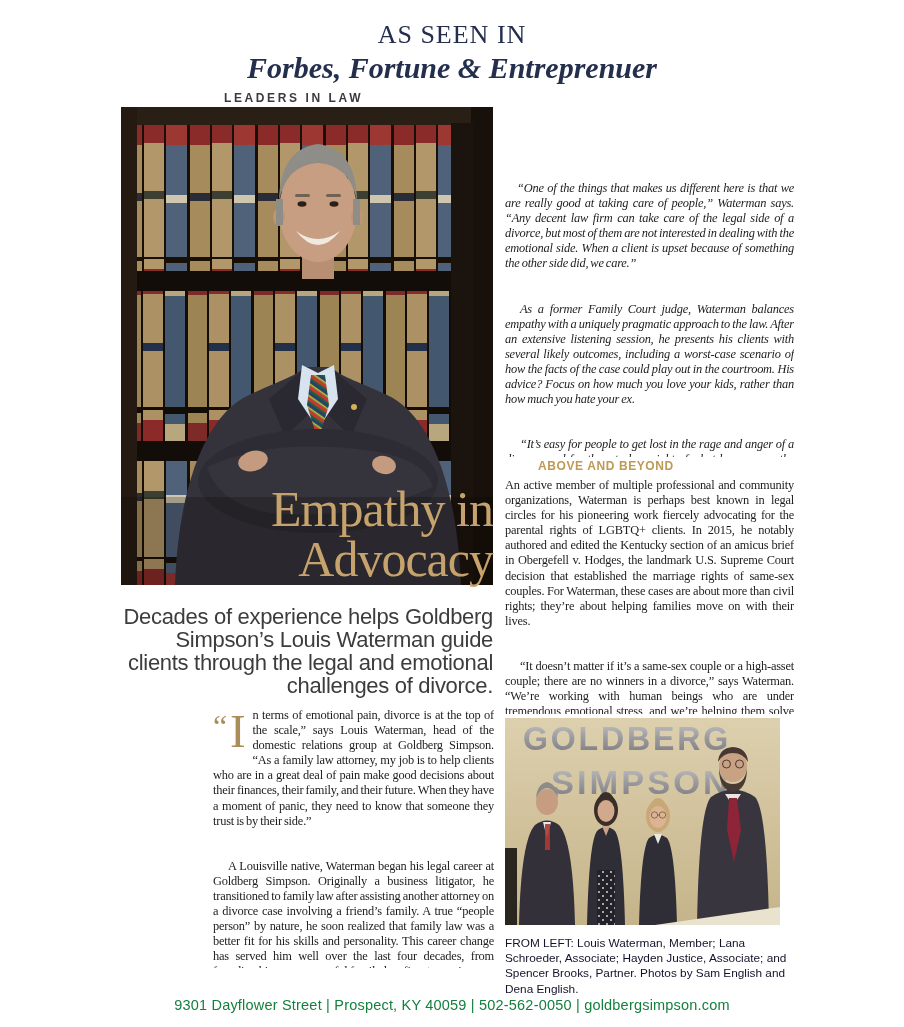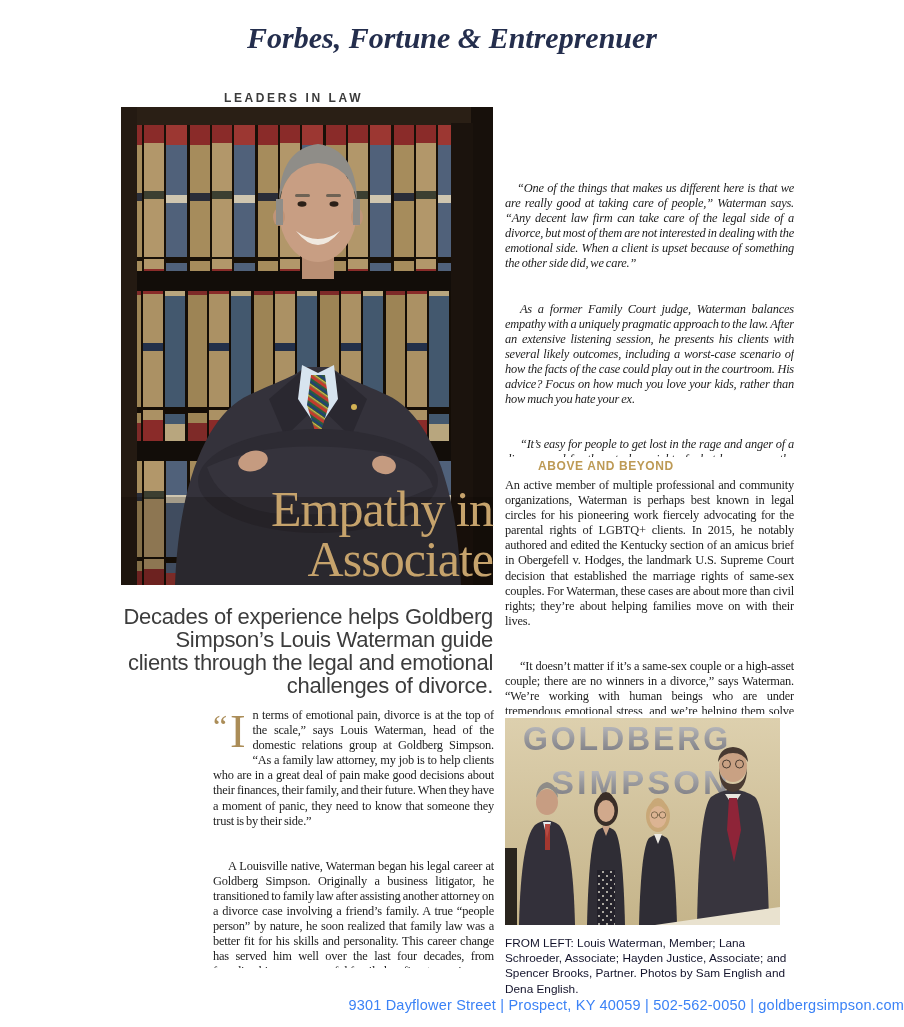--- a/index.html
+++ b/index.html
@@ -84,29 +84,30 @@
   
   .photo-group { position: absolute; left: 505px; top: 718px; width: 275px; height: 207px; overflow: hidden; }
   .caption {
     position: absolute; left: 505px; top: 936px; width: 282px;
     font-family: "Liberation Sans", sans-serif; font-weight: normal;
     font-size: 11.8px; line-height: 15.2px; color: #13132b;
   }
 
   
   .footer {
-    position: absolute; top: 997px; left: 0; width: 904px; text-align: right;
-    font-family: "Liberation Sans", sans-serif; font-size: 14.5px; color: #3b82f6;
+    position: absolute; top: 997px; left: 0; width: 904px; text-align: center;
+    font-family: "Liberation Sans", sans-serif; font-size: 14.5px; color: #15803d;
     letter-spacing: 0.2px;
   }
 </style>
 </head>
 <body>
 
 <div class="masthead">
+  <div class="seen">AS SEEN IN</div>
   <div class="pubs">Forbes, Fortune &amp; Entreprenuer</div>
 </div>
 
 <div class="banner">
   <div class="series">LEADERS IN LAW</div>
 </div>
 
 <div class="photo-main">
   <svg width="372" height="478" viewBox="0 0 372 478">
     <defs>
@@ -173,21 +174,21 @@
       <ellipse cx="197" cy="374" rx="120" ry="52" fill="#2d2b33"></ellipse>
       <path d="M86,360 Q150,330 252,344 Q304,352 312,380 Q240,414 150,406 Q98,398 86,360 Z" fill="#35333c"></path>
       <ellipse cx="132" cy="354" rx="15" ry="10" fill="#c59b80" transform="rotate(-14 132 354)"></ellipse>
       <ellipse cx="263" cy="358" rx="12" ry="9" fill="#c59b80" transform="rotate(12 263 358)"></ellipse>
       <rect x="0" y="390" width="372" height="88" fill="rgba(10,6,2,0.22)"></rect>
     </g>
   </svg>
 </div>
 
 <div class="hero-title">Empathy in
-Associate</div>
+Advocacy</div>
 
 <div class="subtitle">Decades of experience helps Goldberg
 Simpson’s Louis Waterman guide
 clients through the legal and emotional
 challenges of divorce.</div>
 
 <div class="col-left bodytext">
   <p>
     <span class="dropwrap"><span class="dq">“</span><span class="dcap">I</span></span><span>n terms of emotional pain, divorce is at the top of the scale,” says Louis Waterman, head of the domestic relations group at Goldberg Simpson. “As a family law attorney, my job is to help clients who are in a great deal of pain make good decisions about their finances, their family, and their future. When they have a moment of panic, they need to know that someone they trust is by their side.”</span>
   </p>

